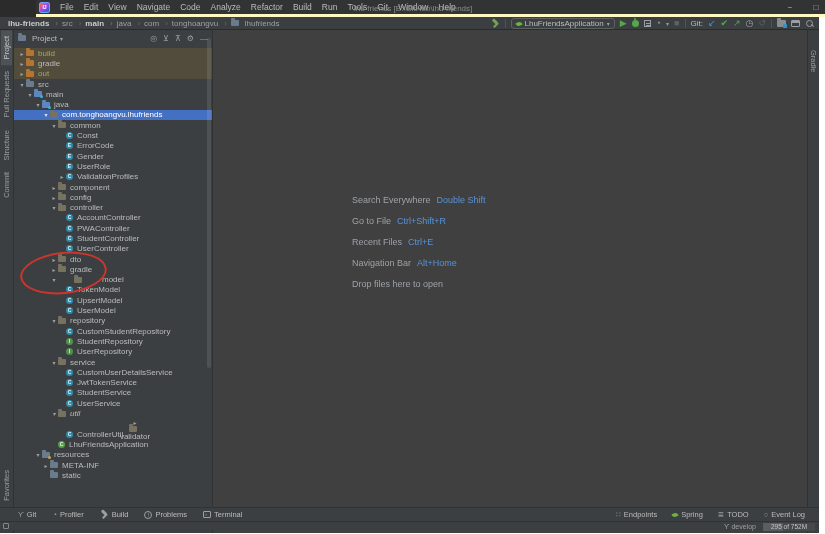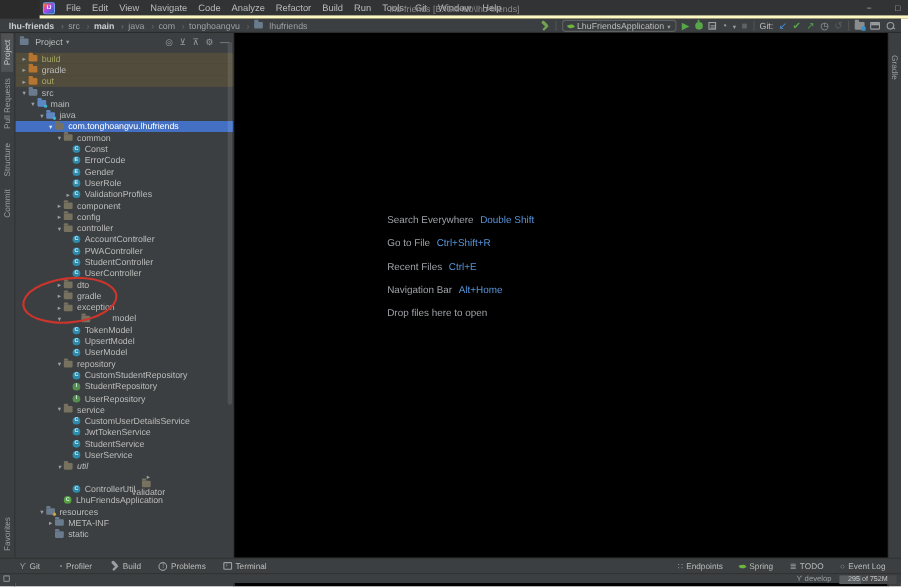--- a/index.html
+++ b/index.html
@@ -98,21 +98,21 @@
   .i-circle { width:7px; height:7px; border-radius:50%; flex:none; margin-right:4px; font-size:5px; line-height:7px; text-align:center; color:#dff2f7; font-weight:bold; }
   .tlabel { color:#bbbbbb; }
   .trow.sel .tlabel { color:#ffffff; }
   .tlabel.extext { color:#a7a765; }
   .scroll-thumb { position:absolute; right:1px; top:8px; width:4px; height:330px; background:rgba(255,255,255,0.10); border-radius:2px; }
 
   
   .annotation { position:absolute; left:20px; top:252px; width:87px; height:42px; border:2px solid #cc352c; border-radius:50%; transform:rotate(-6deg); z-index:5; pointer-events:none; }
 
   
-  .editor { flex:1; background:#000000; position:relative; }
+  .editor { flex:1; background:#404040; position:relative; }
   .shortcuts { position:absolute; left:139px; top:160px; font-size:9px; }
   .sline { height:21px; line-height:21px; color:#9da1a6; }
   .skeys { color:#5693d8; margin-left:6px; }
 
   
   .bottombar { position:absolute; left:0; top:507px; width:100%; height:14px; background:#3c3f41; border-top:1px solid #323232; display:flex; align-items:center; font-size:7.5px; }
   .bbleft { display:flex; margin-left:18px; gap:16px; }
   .bbright { display:flex; margin-left:auto; margin-right:14px; gap:15px; }
   .bbitem { display:flex; align-items:center; gap:3px; color:#bbbbbb; }
   .statusbar { position:absolute; left:0; top:521px; width:100%; height:9px; background:#3c3f41; border-top:1px solid #323232; font-size:7px; color:#9da0a3; }
@@ -326,25 +326,20 @@
           <div class="trow" style="padding-left: 36px;">
             <span class="tarrow a-closed"></span>
             <span class="i-folder" style="--fc: #77715f;"></span>
             <span class="tlabel">dto</span>
           </div>
           <div class="trow" style="padding-left: 36px;">
             <span class="tarrow a-closed"></span>
             <span class="i-folder" style="--fc: #77715f;"></span>
             <span class="tlabel">gradle</span>
           </div>
-          <div class="trow" style="padding-left: 36px;">
-            <span class="tarrow a-closed"></span>
-            <span class="i-folder" style="--fc: #77715f;"></span>
-            <span class="tlabel">exception</span>
-          </div>
           <div class="trow" style="padding-left: 36px; gap: 16px;">
             <span class="tarrow a-open"></span>
             <span class="i-folder" style="--fc: #77715f;"></span>
             <span class="tlabel">model</span>
           </div>
           <div class="trow" style="padding-left: 44px;">
             <span class="tarrow"></span>
             <span class="i-circle" style="background: rgb(46, 139, 171);">C</span>
             <span class="tlabel">TokenModel</span>
           </div>

